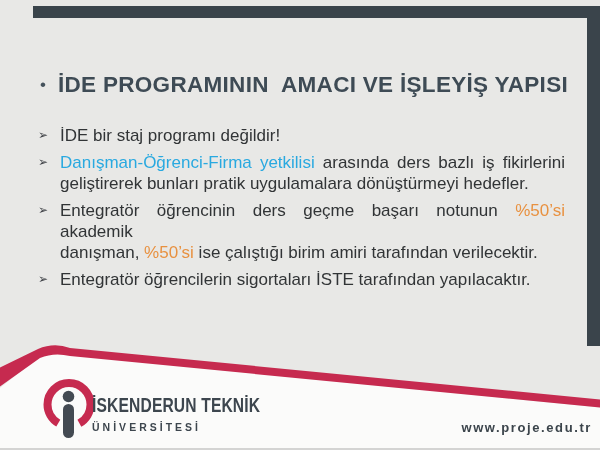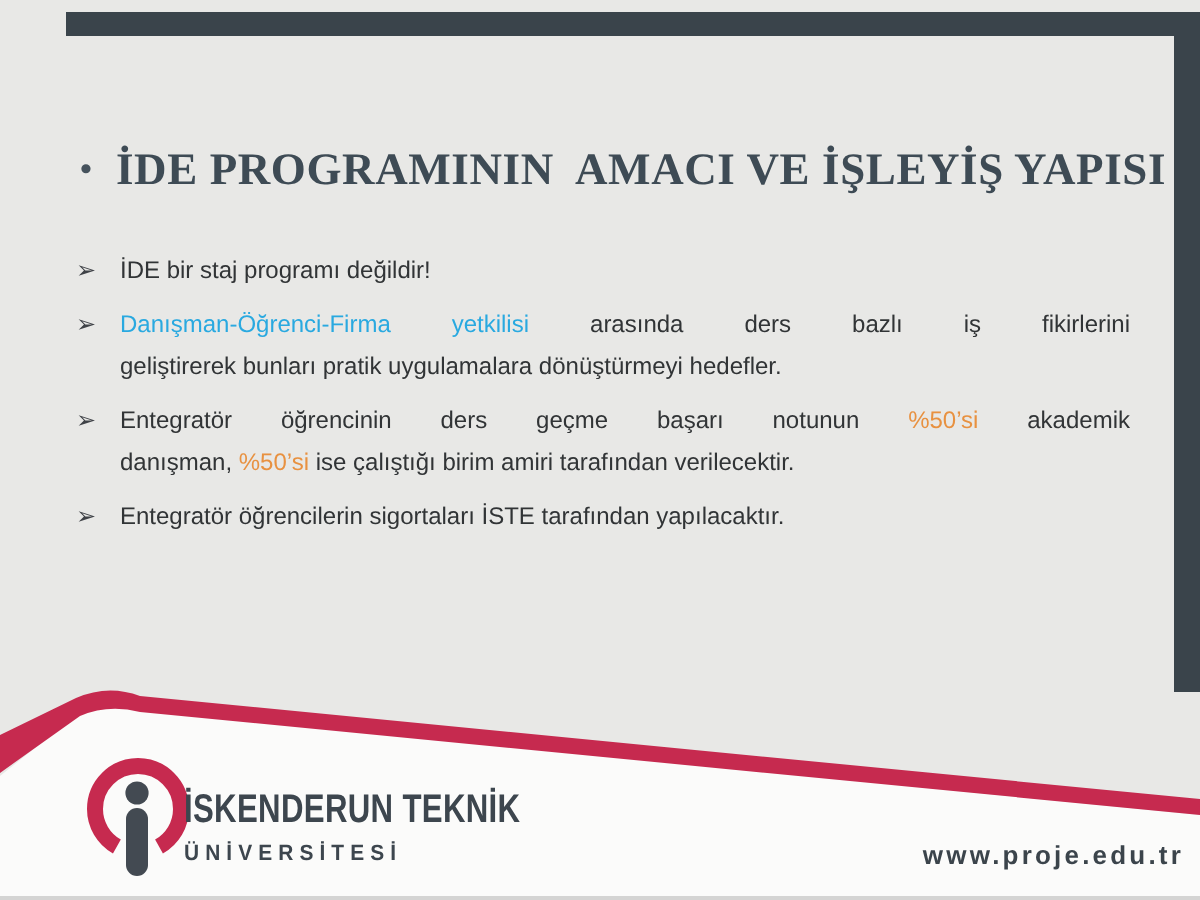--- a/index.html
+++ b/index.html
@@ -8,31 +8,31 @@
     background: var(--bg, #e8e8e6);
     font-family:"Liberation Sans", sans-serif;
   }
   
   .top-bar   { position:absolute; left:33px; right:0; top:6px; height:12px; background:var(--bar,#3a444b); }
   .right-bar { position:absolute; right:0; top:6px; width:13px; height:340px; background:var(--bar,#3a444b); }
 
   
   .title-row { position:absolute; left:40px; top:72px; display:flex; align-items:flex-start; }
   .title-bullet { font-size:17px; line-height:26px; color:#45525c; width:18px; flex:none; }
-  .title { margin:0; font-family:Liberation Serif, serif; font-weight:bold;
+  .title { margin:0; font-family:Liberation Sans, sans-serif; font-weight:bold;
            font-size:22.5px; line-height:26px; letter-spacing:.3px;
            color:var(--title,#3e4b55); white-space:pre; }
 
   
   .bullets { position:absolute; left:38px; right:35px; top:125px; }
   .bullet { display:flex; margin-bottom:6px; }
   .marker { width:22px; flex:none; font-family:"DejaVu Sans", sans-serif;
             font-size:12px; line-height:21px; color:#3f4247; }
   .btext  { flex:1; min-width:0; }
-  .line   { font-size:12px; line-height:21px; color:var(--text,#313436); text-align:left; }
+  .line   { font-size:17px; line-height:21px; color:var(--text,#313436); text-align:left; }
   .jfull  { text-align:justify; text-align-last:justify; }
   .c-blue   { color:var(--blue,#29a9e0); }
   .c-orange { color:var(--orange,#e89140);margin-top:16px; }
 
   
   .footer-svg { position:absolute; left:0; top:330px; width:600px; height:120px; display:block; }
   .logo-text { position:absolute; left:92px; top:395px; color:#3d464e; }
   .logo-line1 { font-weight:bold; font-size:20px; line-height:20px; white-space:nowrap;
                 transform:scaleX(.78); transform-origin:left center; letter-spacing:.2px; }
   .logo-line2 { font-weight:bold; font-size:11px; line-height:11px; margin-top:7px;

